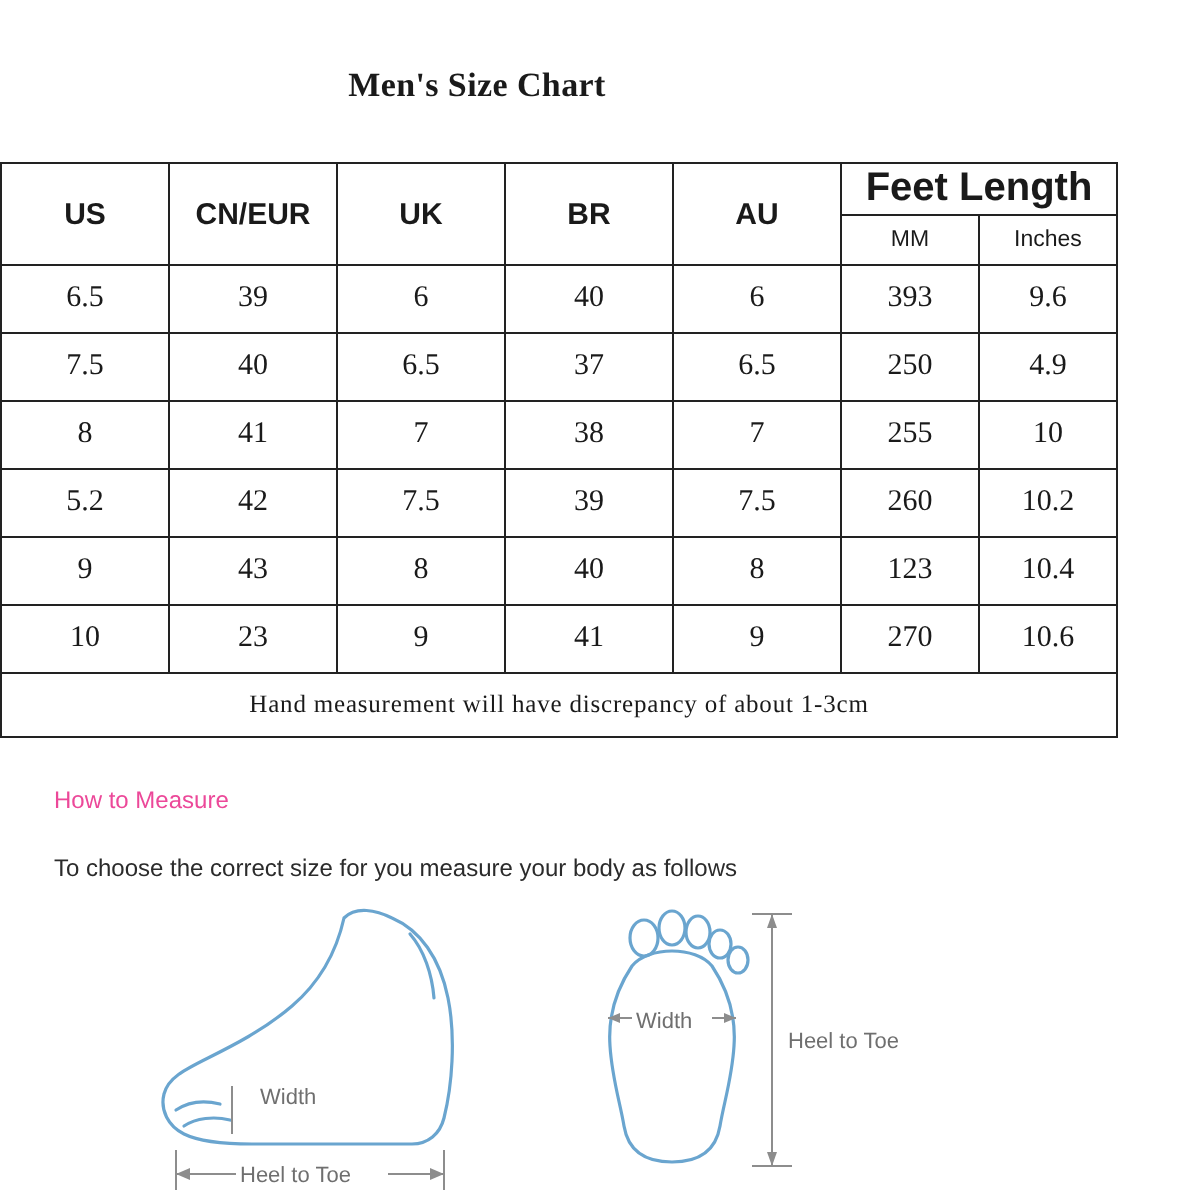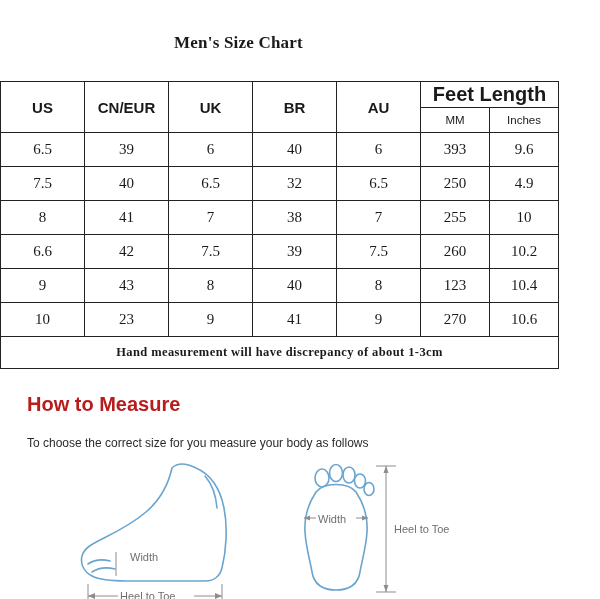--- a/index.html
+++ b/index.html
@@ -65,34 +65,34 @@
   table.size-table td.cell {
     font-size: 15px;
     height: 31px;
     font-family: "Liberation Serif", serif;
   }
   table.size-table td.note-cell {
     font-size: 12.5px;
     height: 29px;
     letter-spacing: 0.4px;
     font-family: "Liberation Serif", serif;
-    font-weight: bold;
+    font-weight: normal;
   }
   .disclaimer {
     font-family: "Liberation Serif", serif;
     font-size: 13px;
     font-weight: bold;
     letter-spacing: 0.3px;
     margin: 19px 0 0 18px;
   }
   .how-title {
-    font-size: 20px;
+    font-size: 12px;
     margin: 24px 0 0 27px;
-    color: #b91c1c;
-    font-weight: bold;
+    color: #ec4899;
+    font-weight: normal;
   }
   .how-sub {
     font-size: 12px;
     margin: 20px 0 0 27px;
     color: #2b2b2b;
   }
   .diagram {
     position: relative;
     width: 600px;
     height: 160px;
@@ -142,36 +142,36 @@
         <td class="cell">6</td>
         <td class="cell">40</td>
         <td class="cell">6</td>
         <td class="cell">393</td>
         <td class="cell">9.6</td>
       </tr>
       <tr>
         <td class="cell">7.5</td>
         <td class="cell">40</td>
         <td class="cell">6.5</td>
-        <td class="cell">32</td>
+        <td class="cell">37</td>
         <td class="cell">6.5</td>
         <td class="cell">250</td>
         <td class="cell">4.9</td>
       </tr>
       <tr>
         <td class="cell">8</td>
         <td class="cell">41</td>
         <td class="cell">7</td>
         <td class="cell">38</td>
         <td class="cell">7</td>
         <td class="cell">255</td>
         <td class="cell">10</td>
       </tr>
       <tr>
-        <td class="cell">6.6</td>
+        <td class="cell">5.2</td>
         <td class="cell">42</td>
         <td class="cell">7.5</td>
         <td class="cell">39</td>
         <td class="cell">7.5</td>
         <td class="cell">260</td>
         <td class="cell">10.2</td>
       </tr>
       <tr>
         <td class="cell">9</td>
         <td class="cell">43</td>

